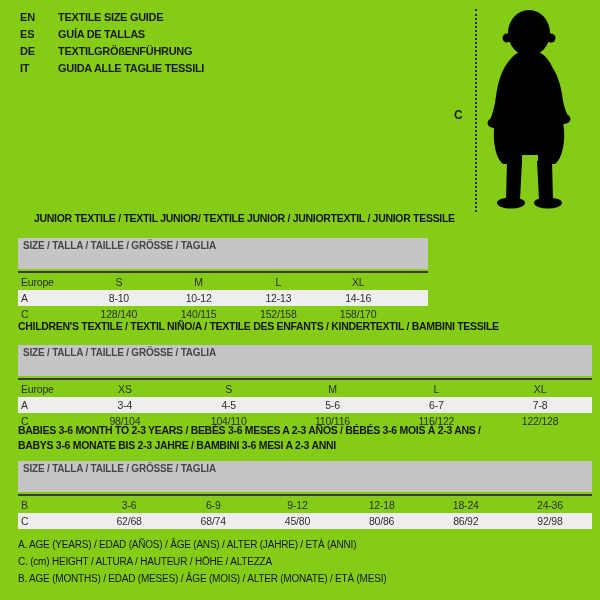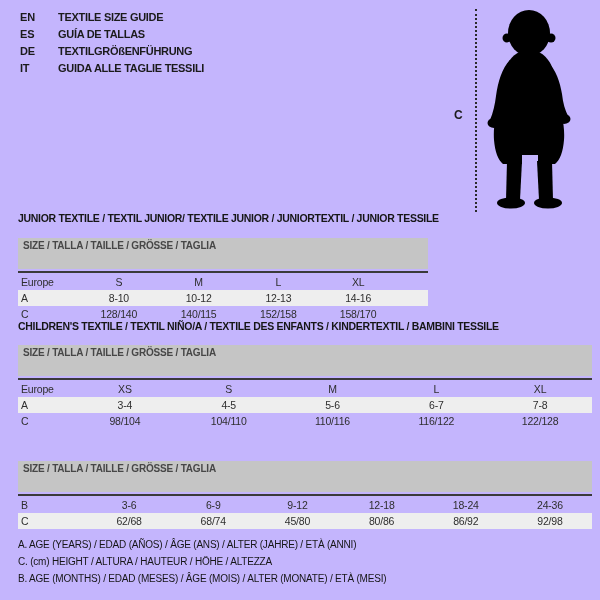--- a/index.html
+++ b/index.html
@@ -1,17 +1,17 @@
 <!DOCTYPE html>
 <html><head>
 <meta charset="utf-8">
 <style>
   html,body{margin:0;padding:0;}
   body{width:600px;height:600px;background:#ffffff;font-family:"Liberation Sans",sans-serif;}
-  .canvas{position:absolute;top:0;left:0;width:600px;height:600px;background:#c4b5fd;overflow:hidden;}
+  .canvas{position:absolute;top:0;left:0;width:600px;height:600px;background:#84cc16;overflow:hidden;}
 
   
   .lang-block{position:absolute;left:20px;top:8px;}
   .lang-row{display:flex;height:17px;align-items:center;}
   .lang-code{width:38px;font-size:11px;font-weight:700;letter-spacing:-0.2px;color:#1b1b1b;}
   .lang-title{font-size:11px;font-weight:700;letter-spacing:-0.3px;color:#1b1b1b;}
 
   
   .figure{position:absolute;left:448px;top:6px;width:150px;height:210px;}
   .dash-line{position:absolute;left:27px;top:3px;height:203px;width:0;border-left:2px dotted #2b2b2b;}
@@ -78,21 +78,21 @@
         <ellipse cx="80" cy="111" rx="6.5" ry="5"></ellipse>
         <path d="M20 95 L70 95 C78 102 81 118 80 132 C79 144 76 152 71 156 L54 156 L54 147 L38 147 L38 156 L19 156 C14 152 11 144 10 132 C9 118 12 102 20 95 Z"></path>
         <path d="M23 153 L38 153 L36 192 L22 192 Z"></path>
         <path d="M53 153 L68 153 L69 192 L55 192 Z"></path>
         <ellipse cx="27" cy="195" rx="14" ry="5.5"></ellipse>
         <ellipse cx="64" cy="195" rx="14" ry="5.5"></ellipse>
       </g>
     </svg>
   </div>
 
-  <div class="sec-title" style="top:211px;">JUNIOR TEXTILE / TEXTIL JUNIOR/ TEXTILE JUNIOR / JUNIORTEXTIL / JUNIOR TESSILE</div>
+  <div class="sec-title" style="top:211px;margin-left:16px;">JUNIOR TEXTILE / TEXTIL JUNIOR/ TEXTILE JUNIOR / JUNIORTEXTIL / JUNIOR TESSILE</div>
   <div class="table t1" style="top:238px;">
     <div class="size-bar">SIZE / TALLA / TAILLE / GRÖSSE / TAGLIA</div>
     <div class="rows">
         <div class="trow">
           <div class="cell label">Europe</div>
           <div class="cell">S</div>
           <div class="cell">M</div>
           <div class="cell">L</div>
           <div class="cell">XL</div>
         </div>
@@ -137,20 +137,24 @@
           <div class="cell label">C</div>
           <div class="cell">98/104</div>
           <div class="cell">104/110</div>
           <div class="cell">110/116</div>
           <div class="cell">116/122</div>
           <div class="cell">122/128</div>
         </div>
       </div>
   </div>
 
+  <div class="sec-title" style="top:423px;">
+    <div>BABIES 3-6 MONTH TO 2-3 YEARS / BEBÉS 3-6 MESES A 2-3 AÑOS / BÉBÉS 3-6 MOIS À 2-3 ANS /</div>
+    <div>BABYS 3-6 MONATE BIS 2-3 JAHRE / BAMBINI 3-6 MESI A 2-3 ANNI</div>
+  </div>
   <div class="table t3" style="top:461px;">
     <div class="size-bar">SIZE / TALLA / TAILLE / GRÖSSE / TAGLIA</div>
     <div class="rows">
         <div class="trow">
           <div class="cell label">B</div>
           <div class="cell">3-6</div>
           <div class="cell">6-9</div>
           <div class="cell">9-12</div>
           <div class="cell">12-18</div>
           <div class="cell">18-24</div>

